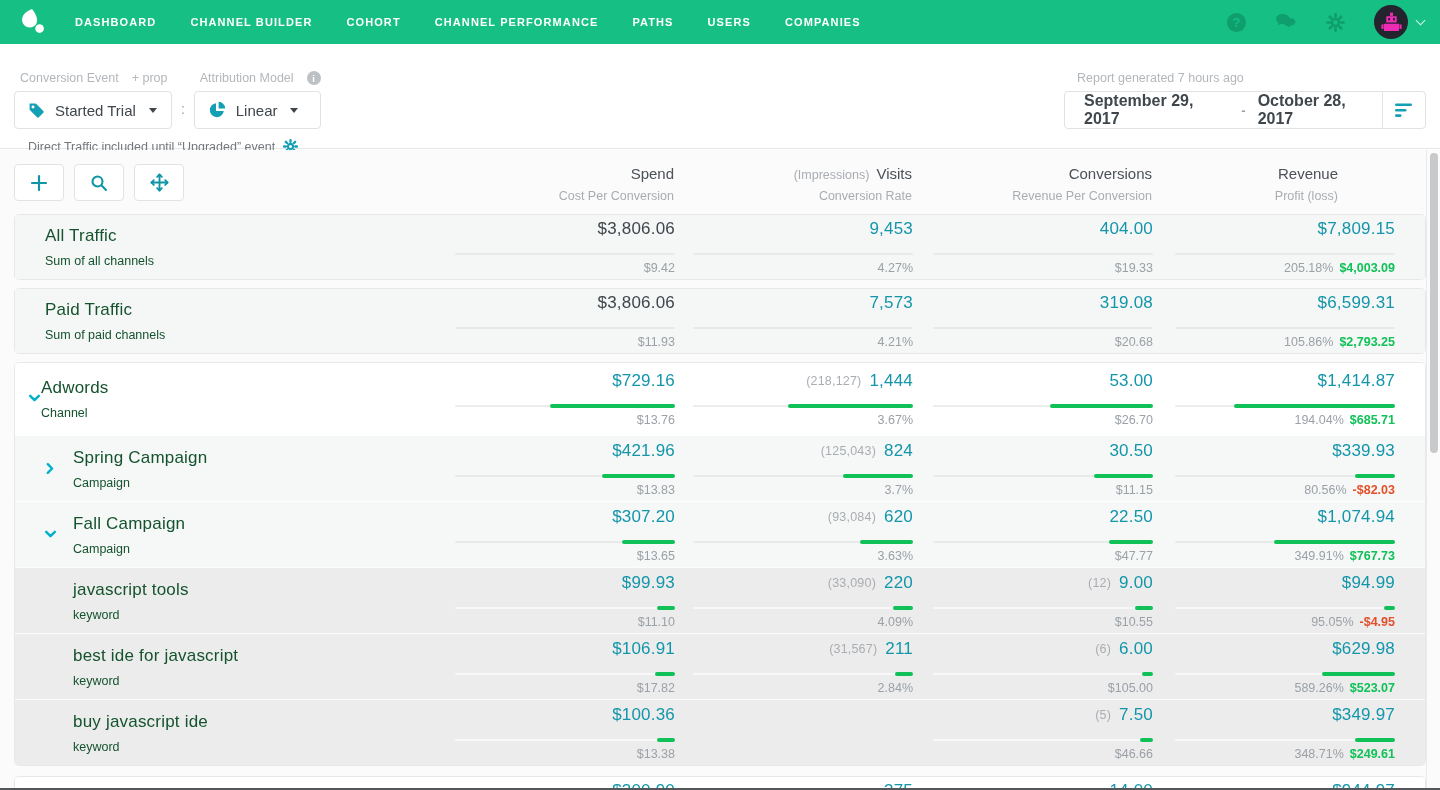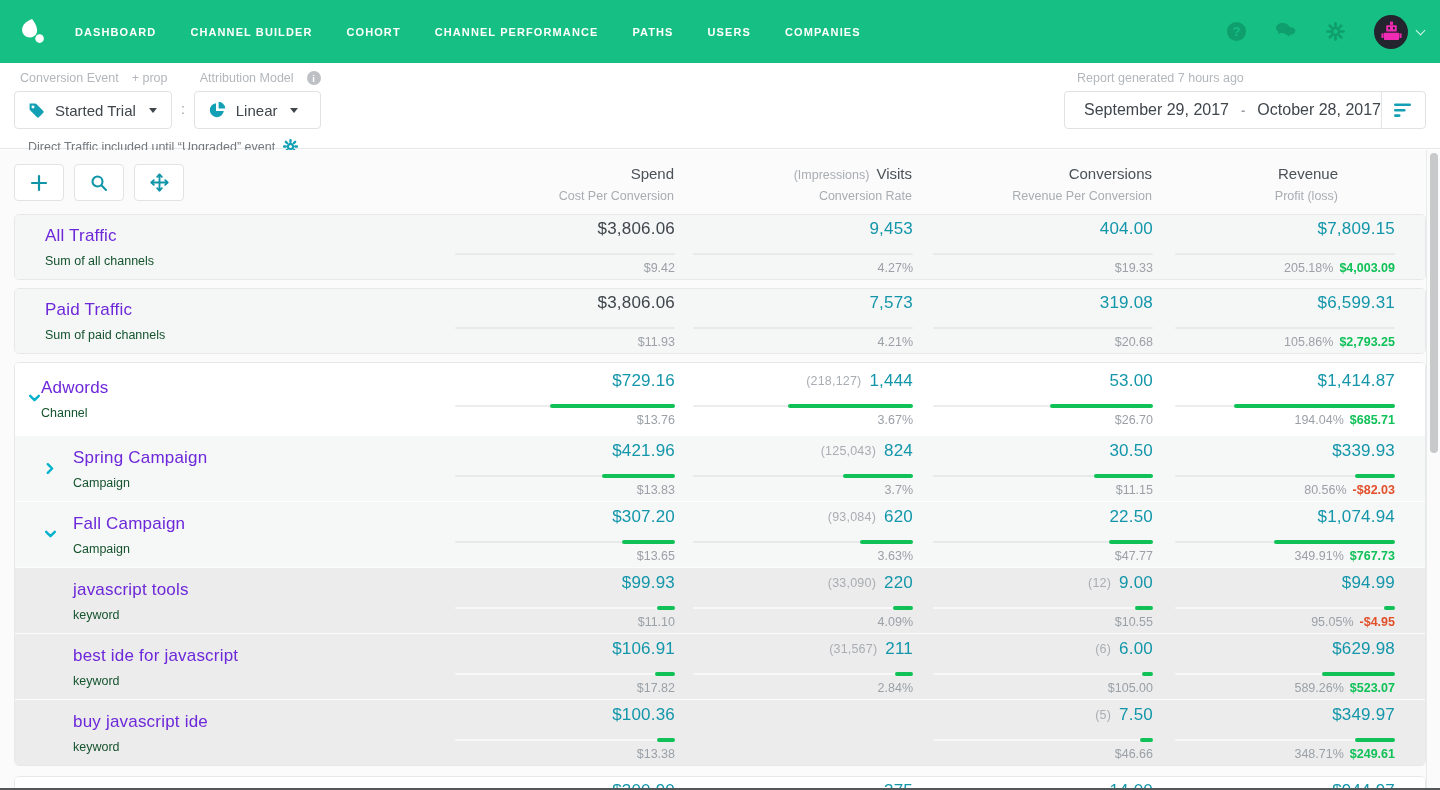--- a/index.html
+++ b/index.html
@@ -1,20 +1,20 @@
 <!DOCTYPE html>
 <html><head>
 <meta charset="utf-8">
 <style>
 *{margin:0;padding:0;box-sizing:border-box}
 html,body{width:1440px;height:790px;overflow:hidden}
 body{font-family:"Liberation Sans","DejaVu Sans",sans-serif;background:#fff;position:relative}
 button{font-family:inherit}
 
-.topnav{position:absolute;top:0;left:0;right:0;height:63px;background:#16bf83;display:flex;align-items:center}
+.topnav{position:absolute;top:0;left:0;right:0;height:44px;background:#16bf83;display:flex;align-items:center}
 .logo{margin-left:18px;display:flex;cursor:pointer}
 .nav-items{display:flex;gap:34px;margin-left:27px}
 .nav-item{color:#fff;font-size:11px;font-weight:700;letter-spacing:1.1px;cursor:pointer;white-space:nowrap}
 .nav-right{margin-left:auto;display:flex;align-items:center;gap:29px;margin-right:16px}
 .nav-ic{display:flex;cursor:pointer}
 .help-circle{width:19px;height:19px;border-radius:50%;background:#0f9e6e;color:#16bf83;font-weight:700;font-size:13px;display:flex;align-items:center;justify-content:center}
 .avatar-wrap{display:flex;align-items:center;gap:9px}
 .avatar{width:34px;height:34px;border-radius:50%;background:#23242e;display:flex;align-items:center;justify-content:center;overflow:hidden;cursor:pointer}
 .nav-chev{width:7px;height:7px;border-right:1.8px solid #d9f7ea;border-bottom:1.8px solid #d9f7ea;transform:rotate(45deg);margin-top:-3px;cursor:pointer}
 
@@ -23,21 +23,21 @@
 .f-group{display:flex;flex-direction:column}
 .f-label{font-size:12.5px;color:#b3b7bb;margin:0 0 6px 6px;display:flex;gap:13px;align-items:center}
 .dropdown{display:flex;align-items:center;gap:10px;height:38px;padding:0 14px 0 13px;background:#fff;border:1px solid #e0e2e3;border-radius:4px;font-size:15px;color:#3f464c;font-weight:500;cursor:pointer}
 .caret{width:0;height:0;border-left:4.5px solid transparent;border-right:4.5px solid transparent;border-top:5px solid #3f464c;margin-left:3px}
 .colon{align-self:flex-end;margin:0 9px 12px;color:#9aa0a5;font-size:14px}
 .f-note{position:absolute;left:14px;top:68px;font-size:12.5px;color:#73787d;display:flex;align-items:center;gap:8px}
 .info-circle{width:14px;height:14px;border-radius:50%;background:#bdc1c5;color:#fff;font-size:9.5px;font-weight:700;display:flex;align-items:center;justify-content:center;cursor:pointer}
 .fb-right{position:absolute;right:14px;top:8px;display:flex;flex-direction:column}
 .fb-right .f-label{margin-left:13px}
 .datebox{display:flex;align-items:center;width:362px;height:38px;border:1px solid #e0e2e3;border-radius:4px;background:#fff;cursor:pointer}
-.date-text{font-size:16px;color:#3f464c;font-weight:400}
+.date-text{font-size:16px;color:#3f464c;font-weight:700}
 .datebox .lead{margin-left:19px}
 .d-sep{color:#9aa0a5;margin:0 12px;font-size:13px;font-weight:700}
 .d-div{width:1px;align-self:stretch;background:#e4e5e6;margin-left:auto}
 .d-iconbox{width:43px;display:flex;align-items:center;justify-content:center;cursor:pointer}
 
 .content{position:absolute;top:150px;left:0;right:0;bottom:0;background:#fbfbfb}
 .toolbar{position:absolute;left:14px;top:14px;display:flex;gap:10px}
 .tbtn{width:50px;height:37px;background:#fff;border:1px solid #e2e3e4;border-radius:4px;display:flex;align-items:center;justify-content:center;cursor:pointer}
 .theader{position:absolute;left:14px;top:15px;width:1412px;height:46px}
 .hcol{position:absolute;width:260px;text-align:right;cursor:pointer}
@@ -47,21 +47,21 @@
 .h-sub{font-size:12.5px;color:#a9adb2;margin-top:7px}
 .cards{position:absolute;left:14px;top:64px;width:1412px}
 .card{border:1px solid #e7e8e9;border-radius:5px;overflow:hidden;background:#fff}
 .row{position:relative;height:66px}
 .row.h64{height:64px}
 .row.h72{height:72px}
 .card .row + .row{border-top:1px solid rgba(255,255,255,.85)}
 .shade-solo{background:#f5f6f6}.shade-white{background:#fff}.shade-light{background:#f6f7f7}.shade-dark{background:#ececec}
 .titleblock{position:absolute;top:50%;transform:translateY(-50%)}
 .lvl0 .titleblock{left:30px}.lvl1 .titleblock{left:26px}.lvl2 .titleblock{left:58px}.lvl3 .titleblock{left:58px}
-.row-title{font-size:17px;color:#6d28d9;letter-spacing:.2px;cursor:pointer}
+.row-title{font-size:17px;color:#14532d;letter-spacing:.2px;cursor:pointer}
 .row-sub{font-size:12.5px;color:#14532d;margin-top:8px}
 .rowchev{position:absolute;top:50%;margin-top:-7px;display:flex;cursor:pointer}
 .lvl1 .rowchev{left:13px}.lvl2 .rowchev{left:29px}
 .cell{position:absolute;top:50%;margin-top:-28px;width:220px;height:56px}
 .cell.c0{left:440px}.cell.c1{left:678px}.cell.c2{left:918px}.cell.c3{left:1160px}
 .v-main{display:flex;justify-content:flex-end;align-items:center;gap:8px;font-size:17px;letter-spacing:.2px}
 .v-main .num{color:#1396aa;cursor:pointer}
 .v-main.dark .num{color:#3f464c;cursor:default}
 .v-prefix{font-size:12.5px;color:#a9adb2}
 .divline{position:absolute;top:34px;left:0;right:0;height:2px;border-radius:1px;background:#ececec}

